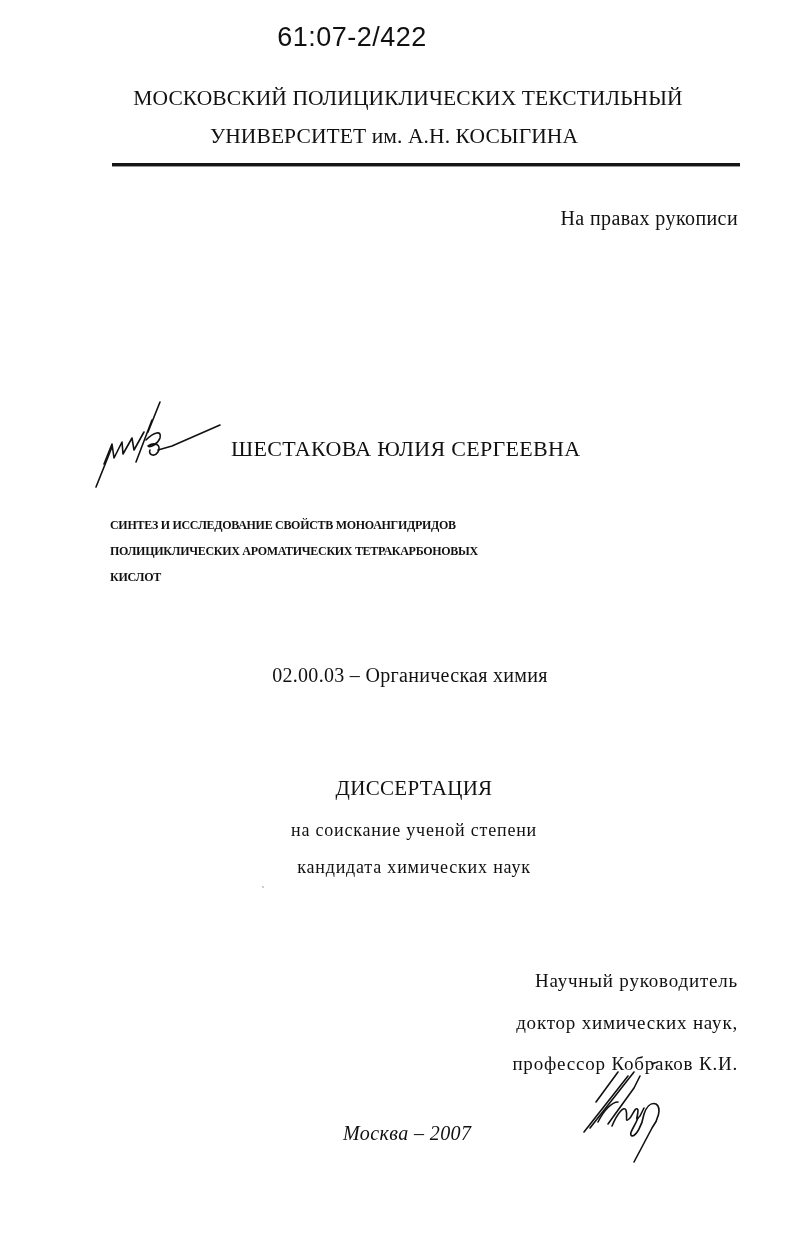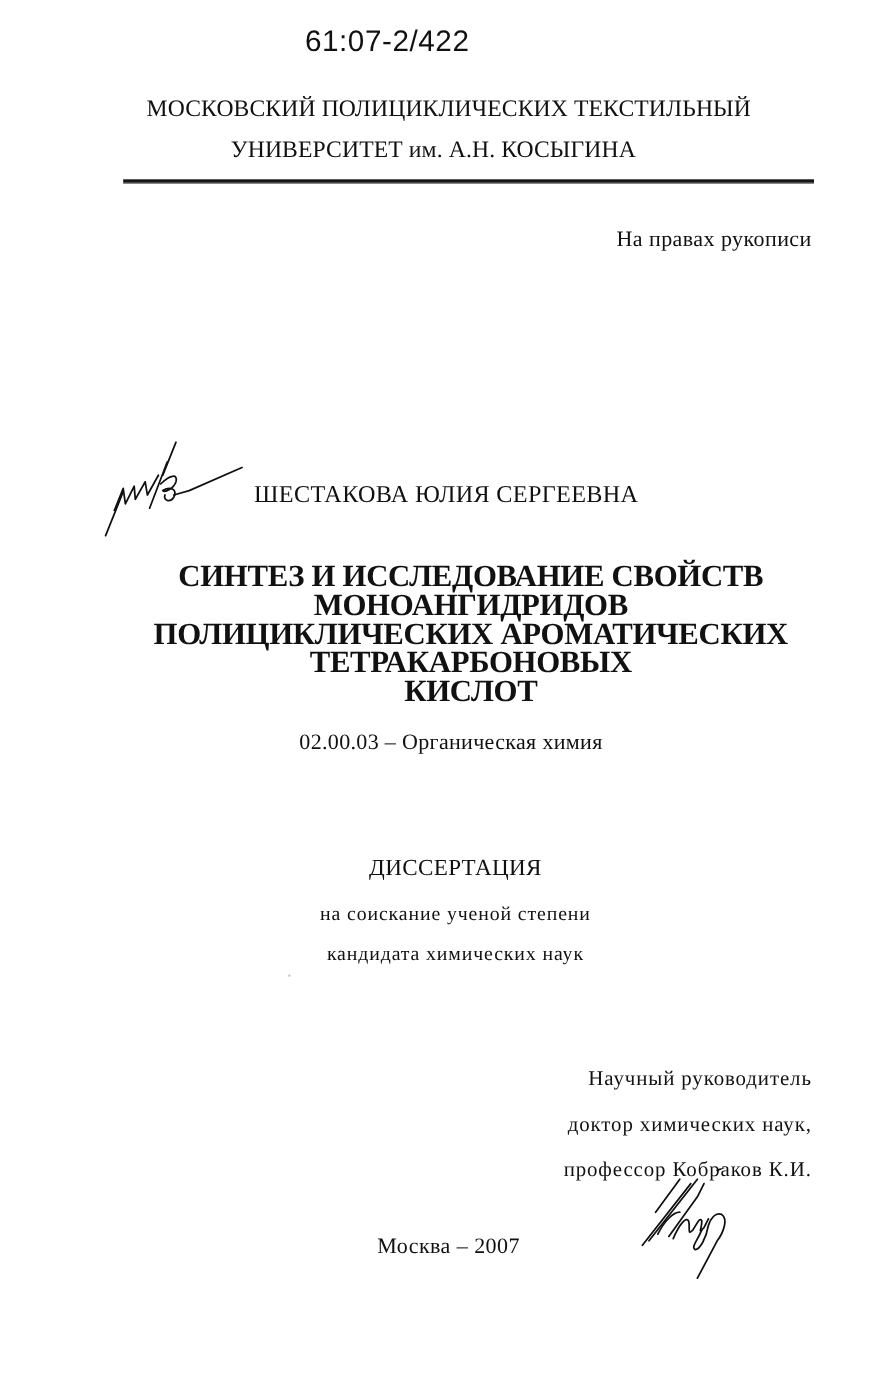--- a/index.html
+++ b/index.html
@@ -45,23 +45,23 @@
       letter-spacing: 0.4px;
       margin-left: 31px;
     }
     .author {
       top: 436px; left: 231px;
       font-size: 22px;
       letter-spacing: 0.3px;
     }
     .title-block {
       top: 512px; left: 110px; width: 636px;
-      text-align: center;
+      text-align: left;
       font-weight: bold;
-      font-size: 28px;
+      font-size: 12px;
       line-height: 26px;
       letter-spacing: -0.3px;
     }
     .specialty {
       top: 664px; left: 0; width: 796px;
       text-align: center;
       font-size: 20px;
       letter-spacing: 0.3px;
       margin-left: 12px;
     }
@@ -87,20 +87,21 @@
       letter-spacing: 0.8px;
       text-align: right;
     }
     .sup-1 { top: 970px; }
     .sup-2 { top: 1012px; }
     .sup-3 { top: 1053px; }
     .city-year {
       top: 1122px; left: 343px;
       font-size: 20px;
       letter-spacing: 0.4px;
+      font-style: italic;
     }
     .sig { pointer-events: none; }
     .sig svg { display: block; }
     .speck {
       width: 2px; height: 2px; background: #bbb; border-radius: 1px;
     }
   </style>
 </head>
 <body>
 

